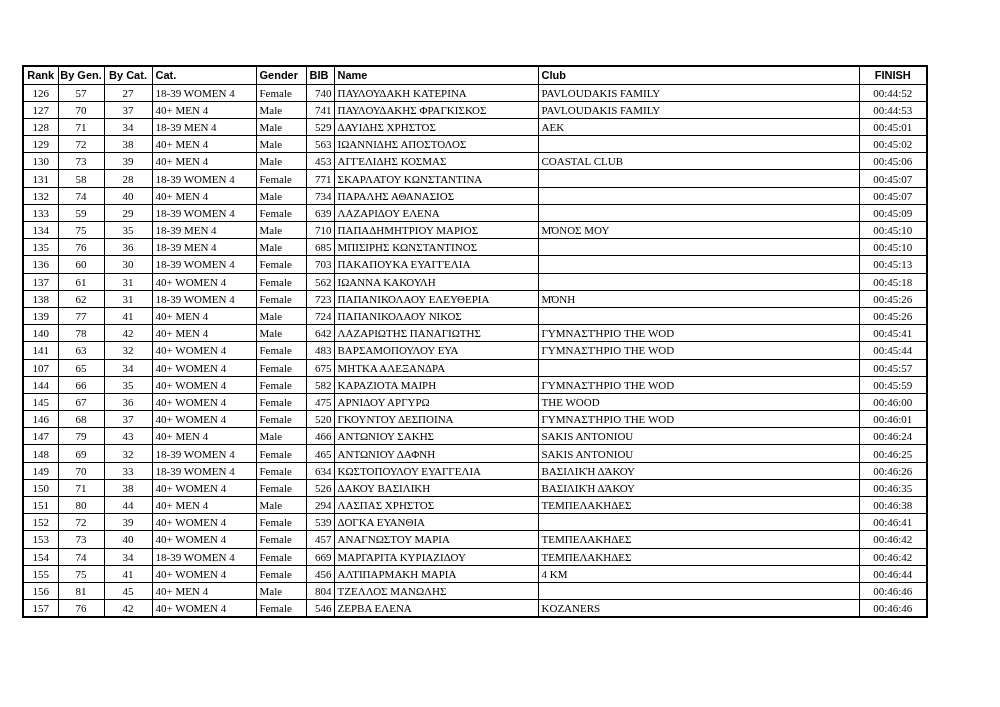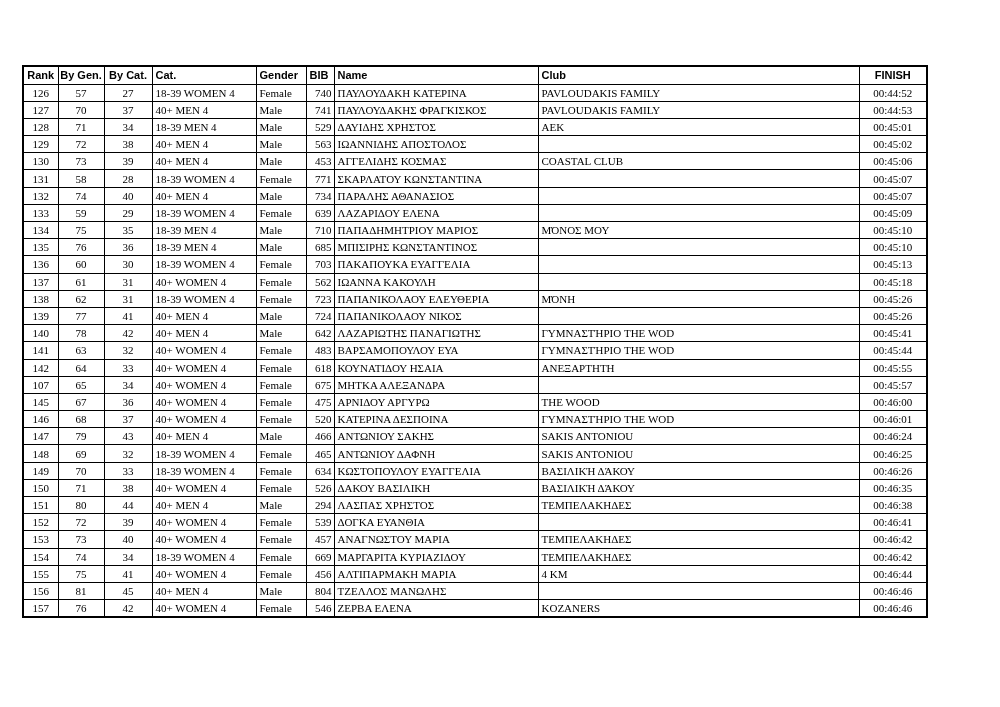--- a/index.html
+++ b/index.html
@@ -249,60 +249,60 @@
           <td class="c1">63</td>
           <td class="c2">32</td>
           <td class="c3">40+ WOMEN 4</td>
           <td class="c4">Female</td>
           <td class="c5">483</td>
           <td class="c6">ΒΑΡΣΑΜΟΠΟΥΛΟΥ ΕΥΑ</td>
           <td class="c7">ΓΥΜΝΑΣΤΉΡΙΟ THE WOD</td>
           <td class="c8">00:45:44</td>
         </tr>
         <tr>
-          <td class="c0">142</td>
-          <td class="c1">64</td>
-          <td class="c2">33</td>
-          <td class="c3">40+ WOMEN 4</td>
-          <td class="c4">Female</td>
-          <td class="c5">618</td>
-          <td class="c6">ΚΟΥΝΑΤΙΔΟΥ ΗΣΑΙΑ</td>
-          <td class="c7">ΑΝΕΞΑΡΤΗΤΗ</td>
-          <td class="c8">00:45:55</td>
-        </tr>
-        <tr>
           <td class="c0">107</td>
           <td class="c1">65</td>
           <td class="c2">34</td>
           <td class="c3">40+ WOMEN 4</td>
           <td class="c4">Female</td>
           <td class="c5">675</td>
           <td class="c6">ΜΗΤΚΑ ΑΛΕΞΑΝΔΡΑ</td>
           <td class="c7"></td>
           <td class="c8">00:45:57</td>
+        </tr>
+        <tr>
+          <td class="c0">144</td>
+          <td class="c1">66</td>
+          <td class="c2">35</td>
+          <td class="c3">40+ WOMEN 4</td>
+          <td class="c4">Female</td>
+          <td class="c5">582</td>
+          <td class="c6">ΚΑΡΑΖΙΟΤΑ ΜΑΙΡΗ</td>
+          <td class="c7">ΓΥΜΝΑΣΤΉΡΙΟ THE WOD</td>
+          <td class="c8">00:45:59</td>
         </tr>
         <tr>
           <td class="c0">145</td>
           <td class="c1">67</td>
           <td class="c2">36</td>
           <td class="c3">40+ WOMEN 4</td>
           <td class="c4">Female</td>
           <td class="c5">475</td>
           <td class="c6">ΑΡΝΙΔΟΥ ΑΡΓΥΡΩ</td>
           <td class="c7">THE WOOD</td>
           <td class="c8">00:46:00</td>
         </tr>
         <tr>
           <td class="c0">146</td>
           <td class="c1">68</td>
           <td class="c2">37</td>
           <td class="c3">40+ WOMEN 4</td>
           <td class="c4">Female</td>
           <td class="c5">520</td>
-          <td class="c6">ΚΑΤΕΡΙΝΑ ΔΕΣΠΟΙΝΑ</td>
+          <td class="c6">ΓΚΟΥΝΤΟΥ ΔΕΣΠΟΙΝΑ</td>
           <td class="c7">ΓΥΜΝΑΣΤΉΡΙΟ THE WOD</td>
           <td class="c8">00:46:01</td>
         </tr>
         <tr>
           <td class="c0">147</td>
           <td class="c1">79</td>
           <td class="c2">43</td>
           <td class="c3">40+ MEN 4</td>
           <td class="c4">Male</td>
           <td class="c5">466</td>

